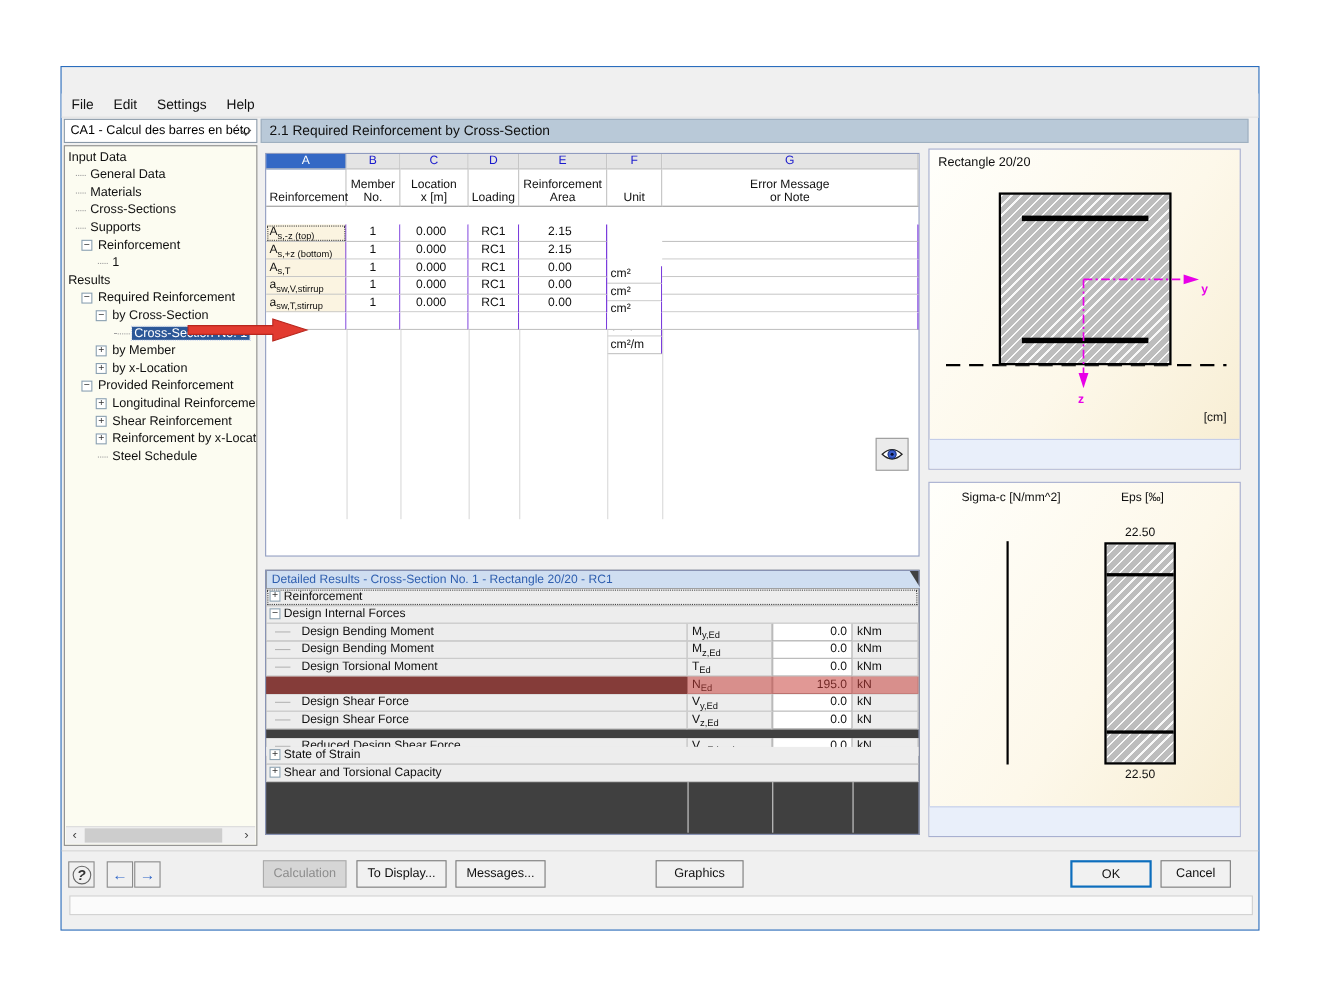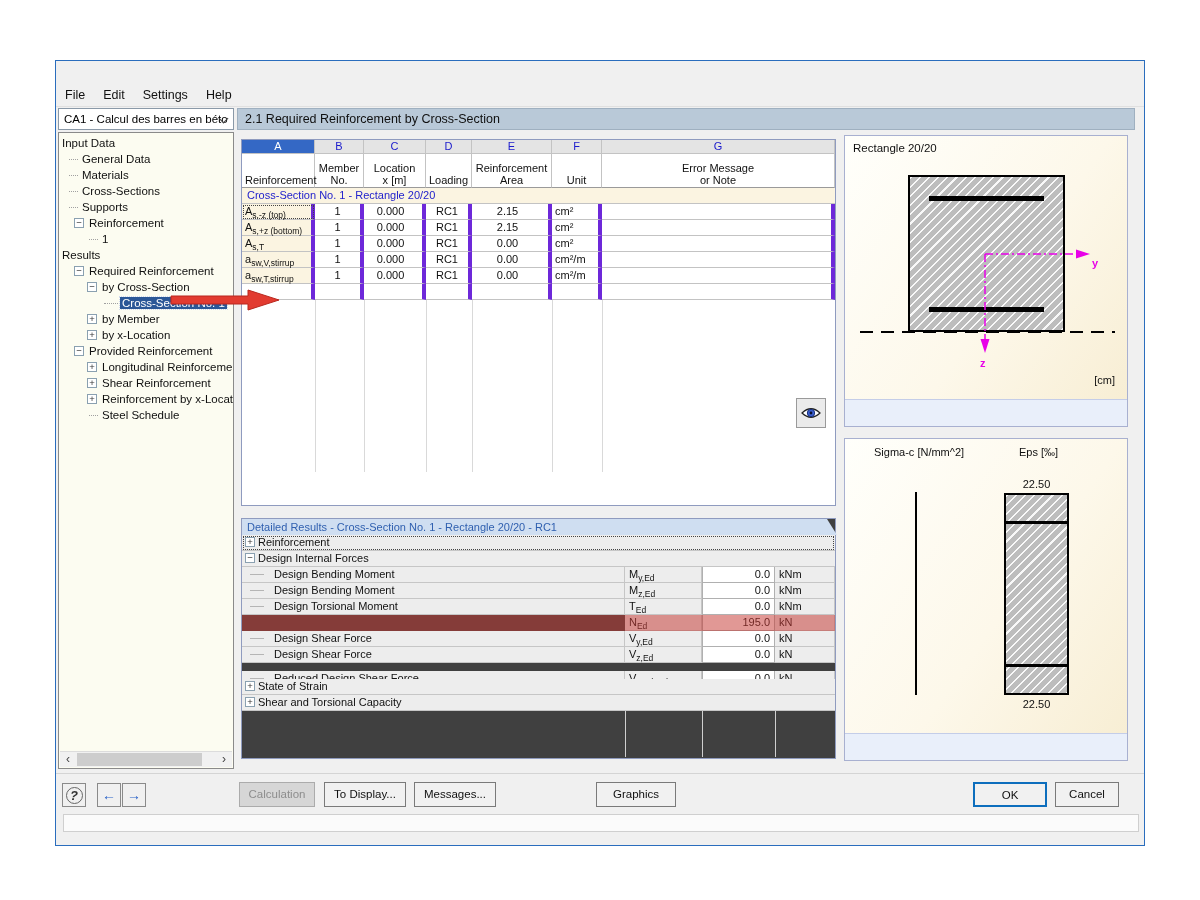--- a/index.html
+++ b/index.html
@@ -38,25 +38,25 @@
 
   
   .rtable { position:absolute; left:185px; top:78px; width:595px; height:367px; background:#fff; border:1px solid #8f9bbf; }
   .colA{left:0;width:73px}.colB{left:73px;width:49px}.colC{left:122px;width:62px}.colD{left:184px;width:46px}.colE{left:230px;width:80px}.colF{left:310px;width:50px}.colG{left:360px;width:233px}
   .lc { position:absolute; top:0; height:14px; background:#e4e4e4; color:#1a1acc; text-align:center; font-size:11px; line-height:13px; border-right:1px solid #c3c3c3; border-bottom:1px solid #c3c3c3; }
   .lc.sel { background:#3468c5; color:#fff; }
   .hc { position:absolute; top:14px; height:34px; display:flex; flex-direction:column; justify-content:flex-end; align-items:center; font-size:11px; color:#111; border-right:1px solid #c3c3c3; border-bottom:1px solid #9a9a9a; padding-bottom:1px; }
   .hc.left { align-items:flex-start; padding-left:3px; }
   .group { position:absolute; left:0; top:48px; width:593px; height:16px; background:#fbf4e1; color:#2222cc; font-size:11px; line-height:15px; padding-left:5px; border-bottom:1px solid #c3c3c3; }
   .trow { position:absolute; left:0; width:595px; height:16px; }
-  .tc { position:absolute; top:0; height:16px; font-size:11px; line-height:15px; border-right:4px solid #6d28d9; border-bottom:1px solid #c3c3c3; color:#101010; background:#fff; }
+  .tc { position:absolute; top:0; height:16px; font-size:11px; line-height:15px; border-right:1px solid #6d28d9; border-bottom:1px solid #c3c3c3; color:#101010; background:#fff; }
   .tc.lbl { background:#fbf4e1; padding-left:3px; }
   .tc.num { text-align:center; padding-right:5px; }
   .tc.ctr { text-align:center; }
-  .tc.lft { padding-left:3px; }
+  .tc.lft { padding-left:3px;margin-top:38px; }
   .focus { outline:1px dotted #444; outline-offset:-2px; }
   sub { font-size:8.5px; }
   .vl { position:absolute; width:1px; background:#d9d9d9; top:160px; height:172px; }
   .eyebtn { position:absolute; left:740px; top:337px; width:30px; height:30px; background:#ebebeb; border:1px solid #9a9a9a; display:flex; align-items:center; justify-content:center; }
 
   
   .dtable { position:absolute; left:185px; top:457px; width:595px; height:241px; background:#404040; border:1px solid #8f9bbf; }
   .dtitle { position:absolute; left:0; top:0; width:595px; height:16px; background:#cfdef1; color:#2f5faf; font-size:11px; line-height:16px; padding-left:5px; clip-path:polygon(0 0, calc(100% - 10px) 0, 100% 100%, 0 100%); }
   .drow { position:absolute; left:0; width:593px; height:16px; }
   .drow.cat { background:#ededed; border-bottom:1px solid #c6c6c6; font-size:11px; line-height:15px; color:#111; }
@@ -175,21 +175,20 @@
           <span>Area</span>
         </div>
       <div class="hc colF">
           <span>Unit</span>
         </div>
       <div class="hc colG">
           <span>Error Message</span>
           <span>or Note</span>
         </div>
 
-      <div class="group">Cross-Section No. 1 - Rectangle 20/20</div>
 
       <div class="trow" style="top:64px">
         <div class="tc lbl colA focus"><span>A</span><sub>s,-z (top)</sub></div>
         <div class="tc ctr colB">1</div>
         <div class="tc num colC">0.000</div>
         <div class="tc ctr colD">RC1</div>
         <div class="tc num colE">2.15</div>
         <div class="tc lft colF">cm²</div>
         <div class="tc colG"></div>
       </div>

